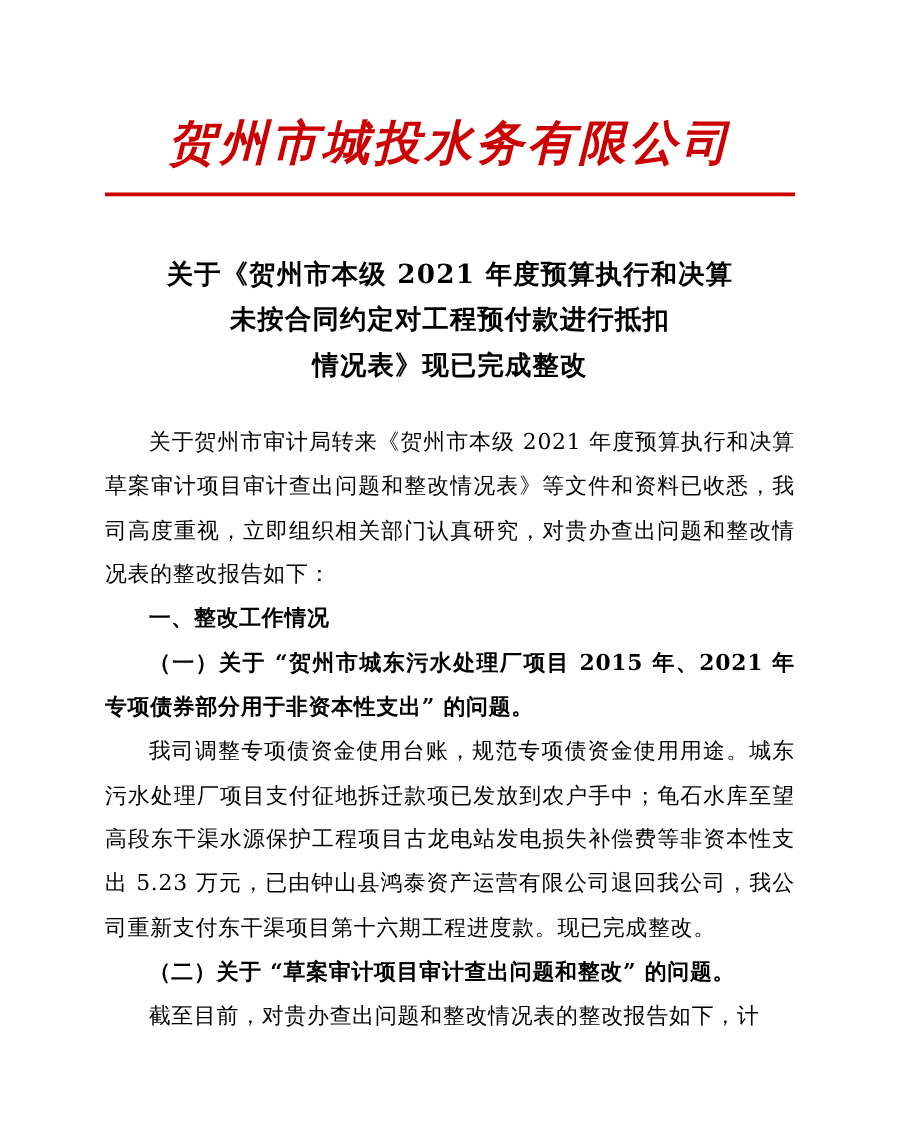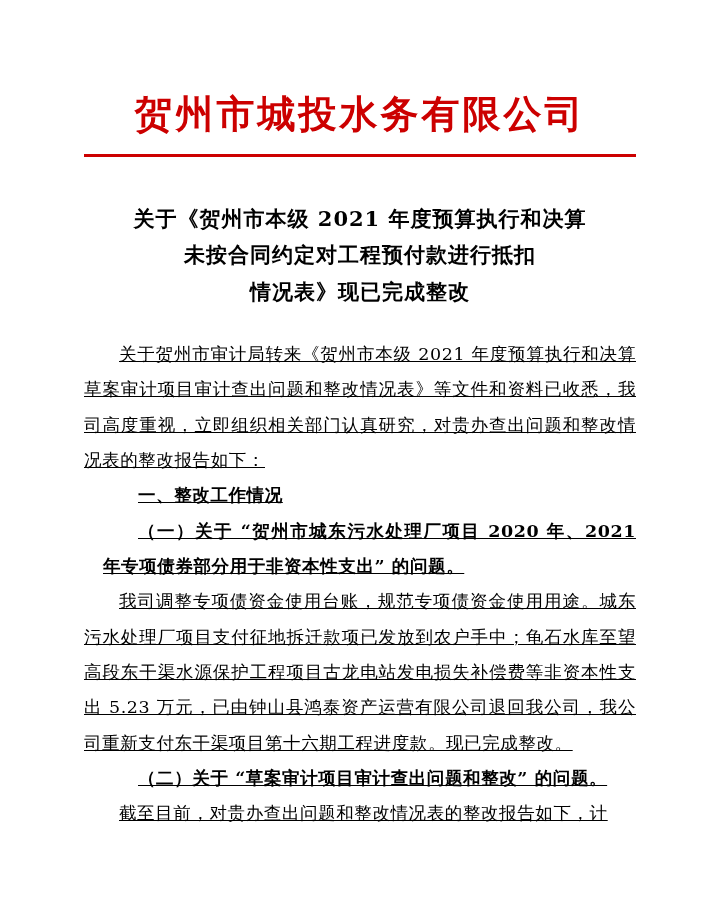--- a/index.html
+++ b/index.html
@@ -34,20 +34,21 @@
     text-align: center;
   }
   .letterhead-title {
     color: #cc0000;
     font-family: "DejaVu Serif", "Liberation Serif", serif;
     font-weight: bold;
     font-size: 38px;
     letter-spacing: 3px;
     line-height: 1.15;
     white-space: nowrap;
+    font-style: italic;
   }
   .letterhead-rule {
     margin: 18px auto 0 auto;
     width: 100%;
     height: 3px;
     background: #cc0000;
   }
   
   .doc-title {
     margin-top: 44px;
@@ -65,28 +66,26 @@
   .para {
     font-size: 17.5px;
     line-height: 2.02;
     letter-spacing: 0.6px;
     text-align: justify;
     text-justify: inter-ideograph;
     margin: 0;
   }
   .para.indent {
     text-indent: 2em;
-    text-decoration: underline;
   }
   .para.first {
     margin-top: 26px;
   }
   .para.bold {
     font-weight: bold;
-    margin-left: 19px;
   }
 </style>
 </head>
 <body>
 
 <div class="page">
   <div class="doc-body">
 
     <div class="letterhead">
       <div class="letterhead-title">贺州市城投水务有限公司</div>
@@ -94,19 +93,19 @@
     </div>
 
     <div class="doc-title">
       <span class="tline">关于《贺州市本级 2021 年度预算执行和决算</span>
       <span class="tline">未按合同约定对工程预付款进行抵扣</span>
       <span class="tline">情况表》现已完成整改</span>
     </div>
 
     <p class="para indent first">关于贺州市审计局转来《贺州市本级 2021 年度预算执行和决算草案审计项目审计查出问题和整改情况表》等文件和资料已收悉，我司高度重视，立即组织相关部门认真研究，对贵办查出问题和整改情况表的整改报告如下：</p>
     <p class="para indent bold">一、整改工作情况</p>
-    <p class="para indent bold">（一）关于 “贺州市城东污水处理厂项目 2020 年、2021 年专项债券部分用于非资本性支出” 的问题。</p>
+    <p class="para indent bold">（一）关于 “贺州市城东污水处理厂项目 2015 年、2021 年专项债券部分用于非资本性支出” 的问题。</p>
     <p class="para indent">我司调整专项债资金使用台账，规范专项债资金使用用途。城东污水处理厂项目支付征地拆迁款项已发放到农户手中；龟石水库至望高段东干渠水源保护工程项目古龙电站发电损失补偿费等非资本性支出 5.23 万元，已由钟山县鸿泰资产运营有限公司退回我公司，我公司重新支付东干渠项目第十六期工程进度款。现已完成整改。</p>
     <p class="para indent bold">（二）关于 “草案审计项目审计查出问题和整改” 的问题。</p>
     <p class="para indent">截至目前，对贵办查出问题和整改情况表的整改报告如下，计</p>
 
   </div>
 </div>
 
 </body></html>

